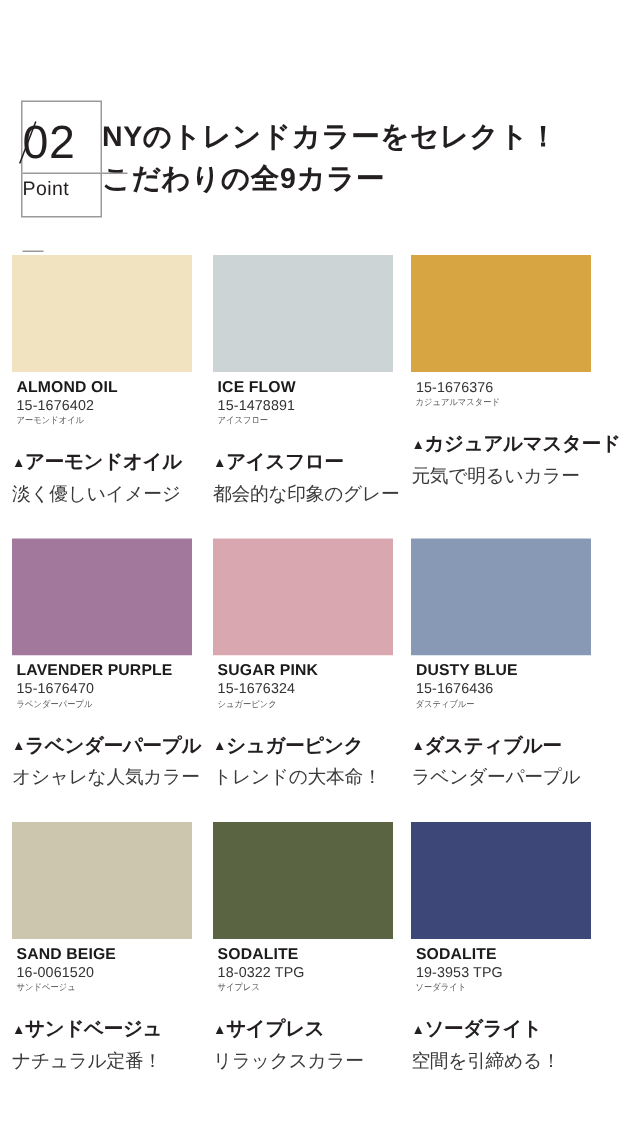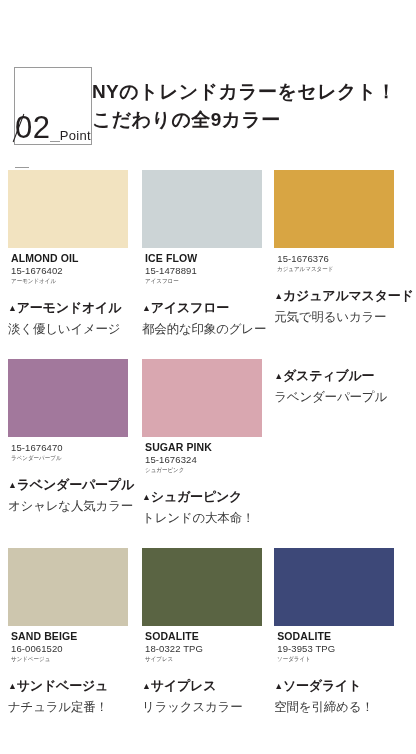--- a/index.html
+++ b/index.html
@@ -18,27 +18,27 @@
 
   
   .header {
     display: flex;
     align-items: center;
     padding: 42px 0 0 14px;
     box-sizing: border-box;
     height: 170px;
   }
   .point-badge {
-    width: 78px;
+    width: 54px;
     height: 78px;
     border: 1px solid #9a9a9a;
     box-sizing: border-box;
     display: flex;
-    flex-direction: row;
-    align-items: flex-end;
+    flex-direction: column;
+    align-items: flex-start;
     justify-content: center;
     flex: 0 0 auto;
     position: relative;
   }
   .point-badge .num {
     font-size: 31px;
     line-height: 32px;
     letter-spacing: 0.5px;
     font-weight: 400;
     color: #231f20;
@@ -215,20 +215,21 @@
   </div>
 
   <div class="row-gap"></div>
   <div class="row-gap"></div>
   <div class="row-gap"></div>
 
   <div class="cell">
     <div class="chip">
       <div class="swatch" style="background: rgb(162, 120, 156);"></div>
       <div class="meta">
+        <div class="name">LAVENDER PURPLE</div>
         <div class="code">15-1676470</div>
         <div class="kana">ラベンダーパープル</div>
       </div>
     </div>
     <div class="title"><span class="tri">▲</span><span>ラベンダーパープル</span></div>
     <div class="desc">オシャレな人気カラー</div>
   </div>
 
   <div class="cell">
     <div class="chip">
@@ -237,20 +238,28 @@
         <div class="name">SUGAR PINK</div>
         <div class="code">15-1676324</div>
         <div class="kana">シュガーピンク</div>
       </div>
     </div>
     <div class="title"><span class="tri">▲</span><span>シュガーピンク</span></div>
     <div class="desc">トレンドの大本命！</div>
   </div>
 
   <div class="cell">
+    <div class="chip">
+      <div class="swatch" style="background: rgb(135, 153, 181);"></div>
+      <div class="meta">
+        <div class="name">DUSTY BLUE</div>
+        <div class="code">15-1676436</div>
+        <div class="kana">ダスティブルー</div>
+      </div>
+    </div>
     <div class="title"><span class="tri">▲</span><span>ダスティブルー</span></div>
     <div class="desc">ラベンダーパープル</div>
   </div>
 
   <div class="row-gap"></div>
   <div class="row-gap"></div>
   <div class="row-gap"></div>
 
   <div class="cell">
     <div class="chip">

